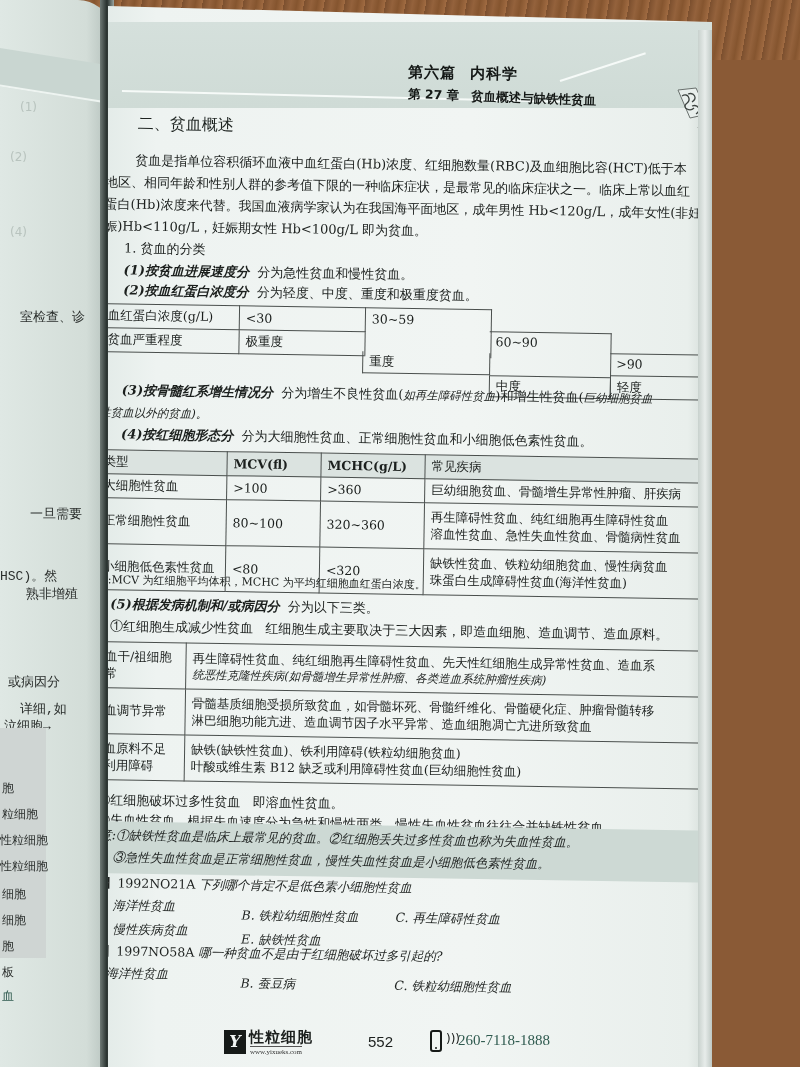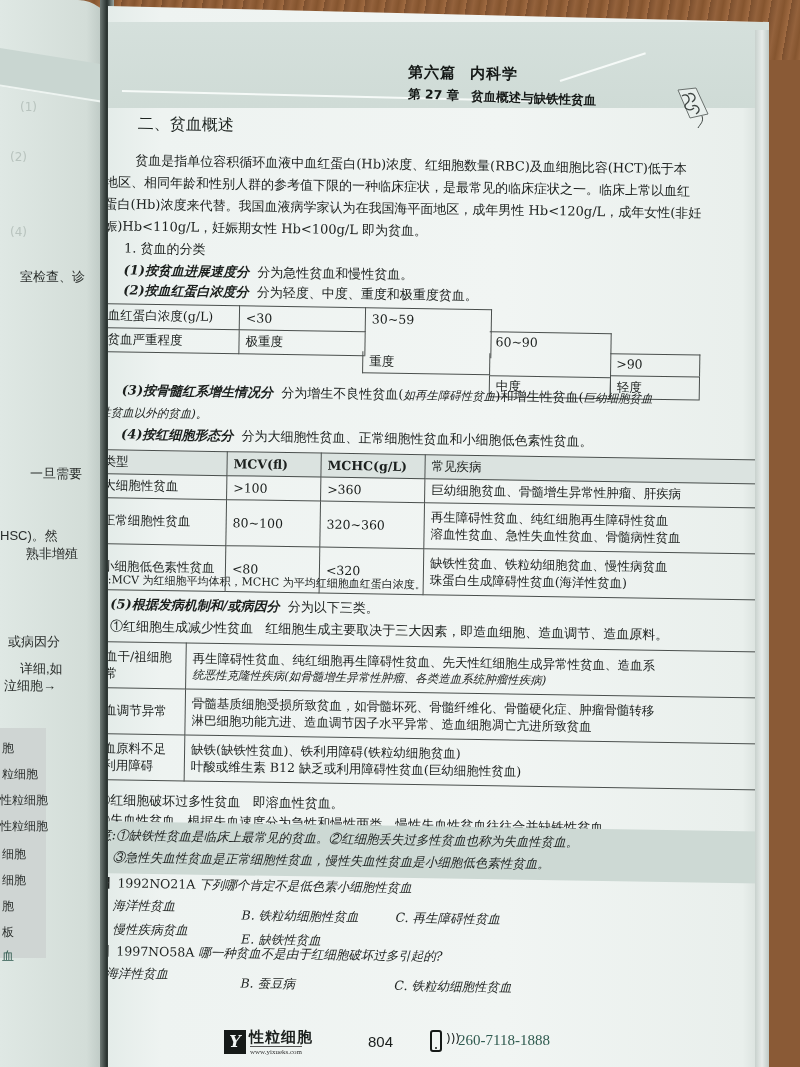--- a/index.html
+++ b/index.html
@@ -22,34 +22,35 @@
     overflow: hidden;
   }
   .left-page .band {
     position: absolute; left: 0; top: 48px; width: 108px; height: 38px;
     background: #c9d6d1;
     border-bottom: 2px solid #eef4f1;
     transform: rotate(9deg); transform-origin: left top;
   }
   .lp-text {
     position: absolute; font-size: 13px; color: #2a2e2c; white-space: nowrap;
-    font-family: Liberation Sans, sans-serif;
+    font-family: Liberation Mono, monospace;
+    margin-top: 40px;
   }
   .lp-ghost { position: absolute; font-size: 12px; color: #b8c3be; white-space: nowrap; font-family: "DejaVu Sans", sans-serif; }
   .lp-graybox {
     position: absolute; left: 0; top: 728px; width: 46px; height: 230px;
     background: #cfd5d3;
   }
   .gutter {
     position: absolute; left: 100px; top: 0; width: 14px; height: 1067px;
     background: linear-gradient(90deg, #6f7a76, #27302d 50%, #9aa6a1);
   }
   
   .page {
-    position: absolute; left: 108px; top: 0; width: 661px; height: 1067px;
+    position: absolute; left: 108px; top: 0; width: 604px; height: 1067px;
     background: linear-gradient(90deg, #e4ece9 0%, #eef3f1 8%, #f1f5f3 60%, #e9efec 96%, #cfd8d4 100%);
     clip-path: polygon(0 6px, 100% 22px, 100% 100%, 0 100%);
   }
   .page-edge {
     position: absolute; right: 0; top: 30px; width: 14px; height: 1037px;
     background: linear-gradient(90deg, #c8d1cd, #e7ecea, #bfc9c5);
   }
   .header-band {
     position: absolute; left: 0; top: 22px; width: 692px; height: 86px;
     background: linear-gradient(180deg, #d5e0dc 0%, #cfdbd6 100%);
@@ -302,19 +303,19 @@
     </div>
     <div class="opt" style="left:-6px;top:966px;">A. 海洋性贫血</div>
     <div class="opt" style="left:146px;top:974px;">B. 蚕豆病</div>
     <div class="opt" style="left:300px;top:974px;">C. 铁粒幼细胞性贫血</div>
   </div>
 
   <div class="footer">
     <div class="logo-box">Y</div>
     <div class="logo-name">性粒细胞</div>
     <div class="logo-url">www.yixueks.com</div>
-    <div class="page-num">804</div>
+    <div class="page-num">552</div>
     <div class="phone-icon"></div>
     <div class="wave-icon">)))</div>
     <div class="phone-num">260-7118-1888</div>
   </div>
   <div class="page-edge"></div>
 </div>
 
 </body></html>

